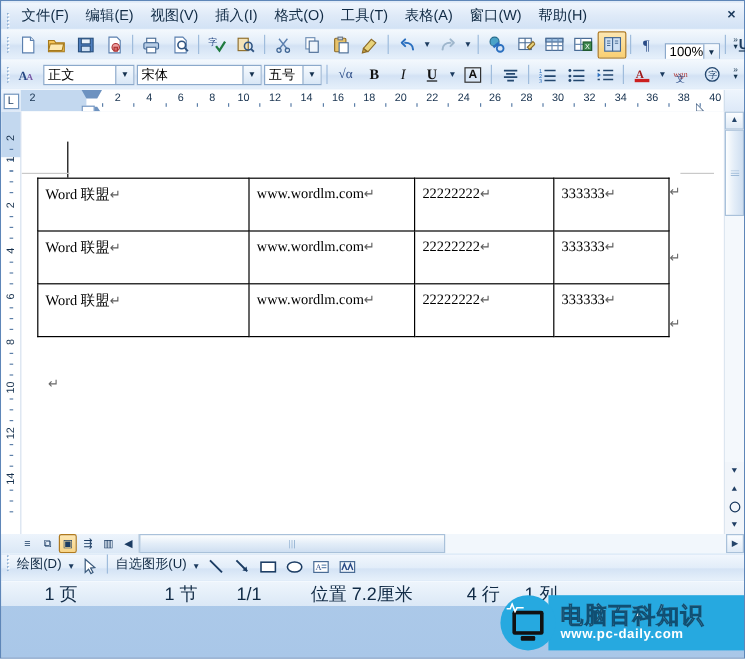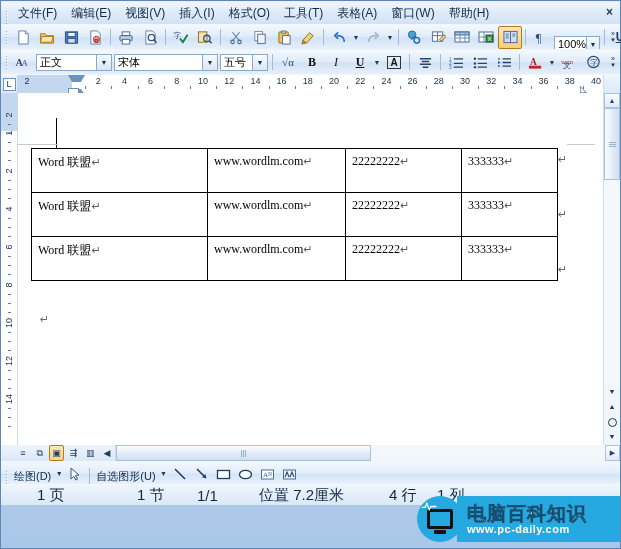--- a/index.html
+++ b/index.html
@@ -234,21 +234,21 @@
   }
   .hs-btn{
     width:15px;flex:0 0 auto;
     background:linear-gradient(180deg,#fbfdff,#dfeaf6);
     border:1px solid #a9c1da;box-sizing:border-box;
     display:flex;align-items:center;justify-content:center;font-size:7px;color:#25456a;
   }
 
   
   .drawbar{
-    height:22px;display:flex;align-items:flex-end;padding-left:2px;
+    height:22px;display:flex;align-items:flex-start;padding-left:2px;
     background:linear-gradient(180deg,#f2f7fd 0%,#e2edf9 50%,#d4e3f5 55%,#e7f1fb 100%);
     border-top:1px solid #eef5fc;position:relative;
   }
   .draw-label{font-size:11px;color:#102a45;padding:0 3px;white-space:nowrap;}
   .shape-btn{
     width:20px;height:18px;display:flex;align-items:center;justify-content:center;flex:0 0 auto;
     border:1px solid transparent;border-radius:2px;
   }
 
   

